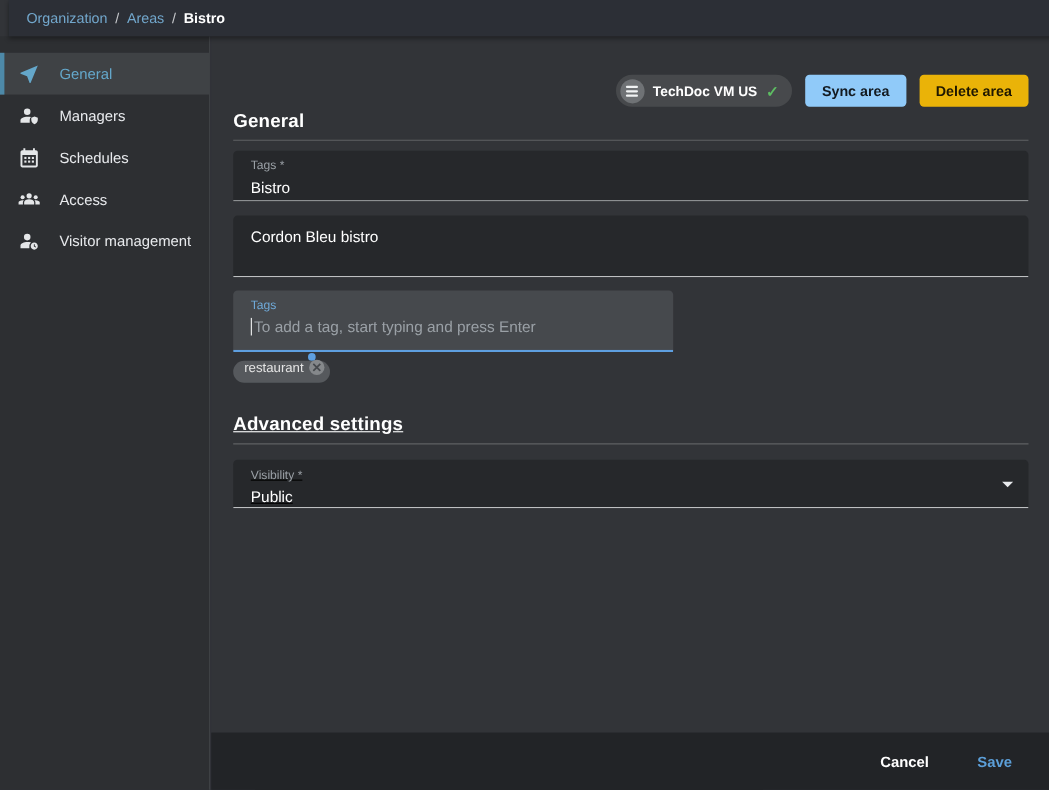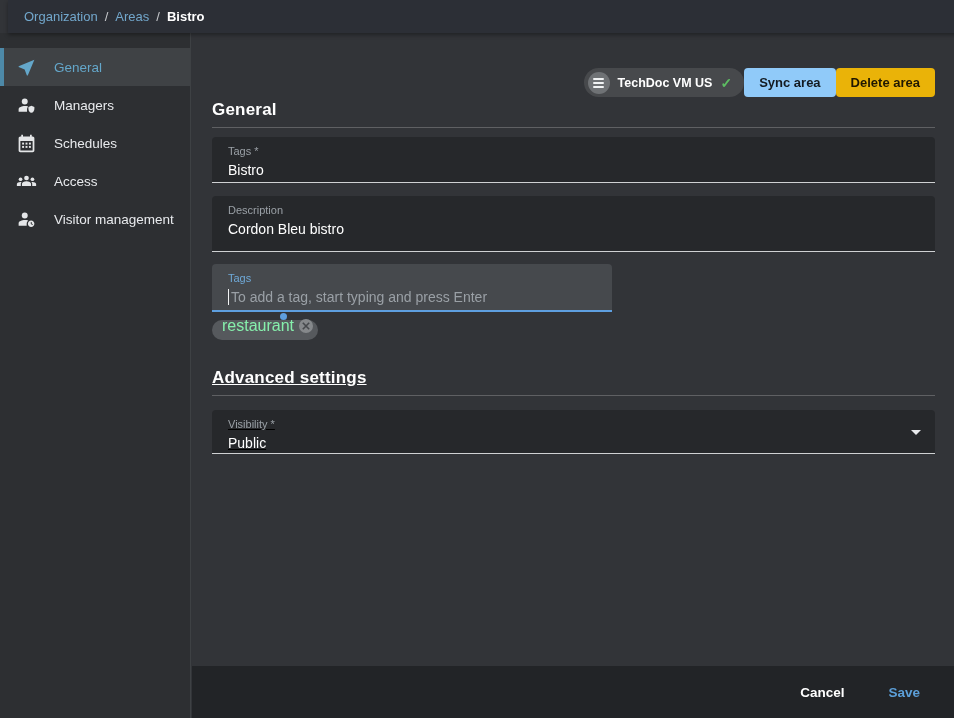--- a/index.html
+++ b/index.html
@@ -21,21 +21,21 @@
     padding-left:16px; color:#e8eaed; font-size:13.5px; cursor:pointer; }
   .nav-item svg { width:21px; height:21px; flex:0 0 21px; fill:#e4e6e8; }
   .nav-item.selected { background:#3f4245; border-left:4px solid #4d89a8;
     padding-left:12px; color:#64a7ca; }
   .nav-item.selected svg { fill:#64a7ca; }
 
   
   .main { position:absolute; left:192px; top:33px; right:0; bottom:52px;
     background:#323438; overflow:hidden; }
   .toolbar-row { display:flex; justify-content:flex-end; align-items:center;
-    padding:35px 19px 0 20px; }
+    gap:12px; padding:35px 19px 0 20px; }
   .vm-chip { height:29px; background:#47494c; border-radius:15px; display:flex;
     align-items:center; padding:0 12px 0 4px; gap:8px; cursor:pointer; }
   .vm-avatar { width:22px; height:22px; border-radius:50%; background:#6f7275;
     display:flex; flex-direction:column; justify-content:center; align-items:center; gap:2px; }
   .vm-avatar i { display:block; width:11px; height:2px; background:#f1f3f4; border-radius:1px; }
   .vm-label { color:#ffffff; font-size:12.5px; font-weight:bold; }
   .vm-check { color:#5dbd62; font-size:14px; font-weight:bold; }
   .btn { height:29px; border:none; border-radius:4px; padding:0 15px;
     font-family:"Liberation Sans", sans-serif; font-size:13px; font-weight:bold;
     color:rgba(0,0,0,.87); cursor:pointer; }
@@ -47,31 +47,31 @@
     font-weight:bold; letter-spacing:.2px; }
   .section-title.advanced { margin-top:29px;text-decoration:underline; }
   .divider { border:none; border-top:1px solid rgba(255,255,255,.22); margin-top:7px; }
 
   .field { background:#26282b; border-radius:4px 4px 0 0;
     border-bottom:1px solid #cfd1d3; padding:7px 16px 0; }
   .field-label { font-size:11px; color:#9aa0a6; line-height:14px; }
   .field-value { font-size:14px; color:#ffffff; line-height:20px; margin-top:2px; }
   .f-name { margin-top:9px; height:46px; }
   .f-desc { margin-top:13px; height:56px; }
-  .f-tags { margin-top:12px; height:48px; width:400px; background:#46494d;
+  .f-tags { margin-top:12px; height:56px; width:400px; background:#46494d;
     border-bottom:2px solid #5e9fe0; }
   .f-tags .field-label { color:#6fa9d8; }
   .tag-input-line { display:flex; align-items:center; margin-top:2px; }
   .text-cursor { width:1px; height:16px; background:#f1f3f4; margin-right:2px; }
   .placeholder { font-size:14px; color:#9aa0a6; line-height:20px; }
 
   .chip-row { position:relative; margin-top:5px; height:22px; }
   .chip { display:inline-flex; align-items:center; gap:5px; height:20px;
     background:#56595d; border-radius:11px; padding:0 5px 8px 10px;
-    color:#86efac; font-size:16px; cursor:default; }
+    color:#e5e5e5; font-size:12px; cursor:default; }
   .chip-x { width:14px; height:14px; border-radius:50%; background:#85888b;
     display:flex; align-items:center; justify-content:center; cursor:pointer; }
   .chip-x svg { width:8px; height:8px; stroke:#46494d; stroke-width:2; }
   .chip-dot { position:absolute; left:68px; top:-4px; width:7px; height:7px;
     border-radius:50%; background:#5e9fe0; }
 
   .select-field { position:relative; cursor:pointer; }
   .f-sel1 { margin-top:9px; height:44px; }
   .f-sel2 { margin-top:14px; height:44px;text-decoration:underline; }
   .caret { position:absolute; right:14px; top:20px; width:0; height:0;
@@ -171,21 +171,20 @@
 
     <h2 class="section-title">General</h2>
     <hr class="divider">
 
     <div class="field f-name">
       <div class="field-label">Tags *</div>
       <div class="field-value">Bistro</div>
     </div>
 
     <div class="field f-desc">
-      <div class="field-label">Description</div>
       <div class="field-value">Cordon Bleu bistro</div>
     </div>
 
     <div class="field f-tags">
       <div class="field-label">Tags</div>
       <div class="tag-input-line">
         <span class="text-cursor"></span>
         <span class="placeholder">To add a tag, start typing and press Enter</span>
       </div>
     </div>

